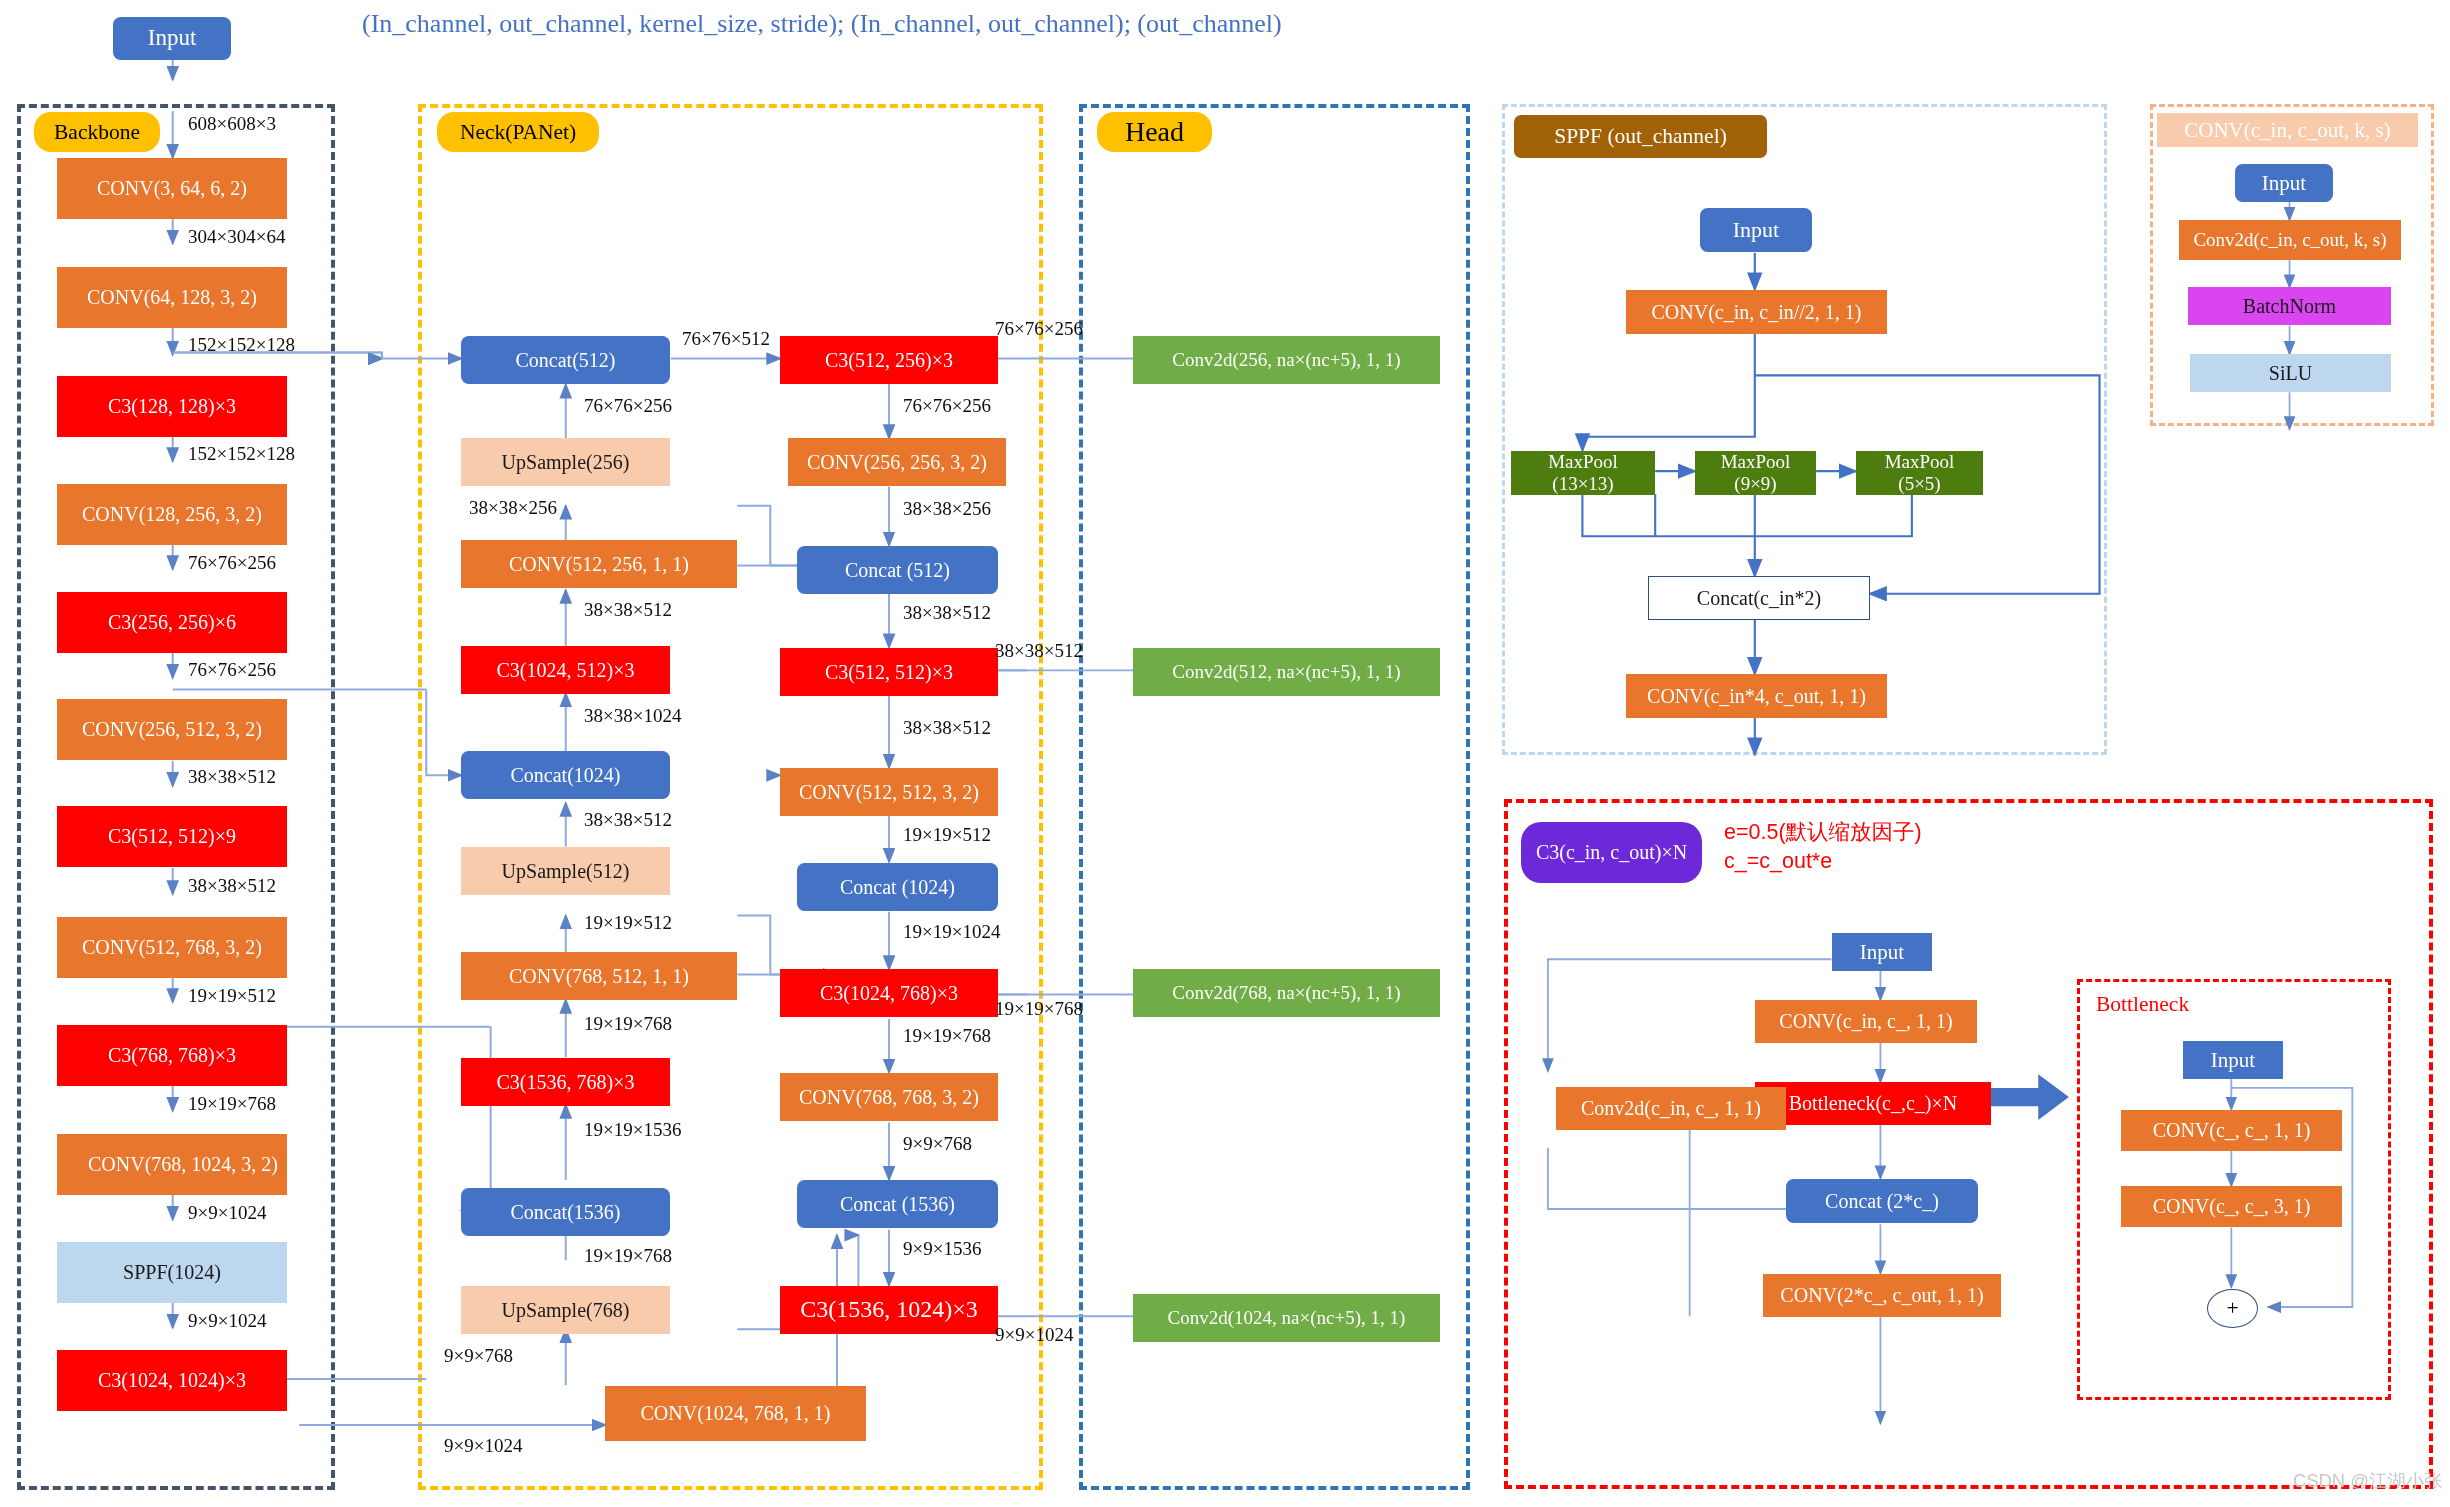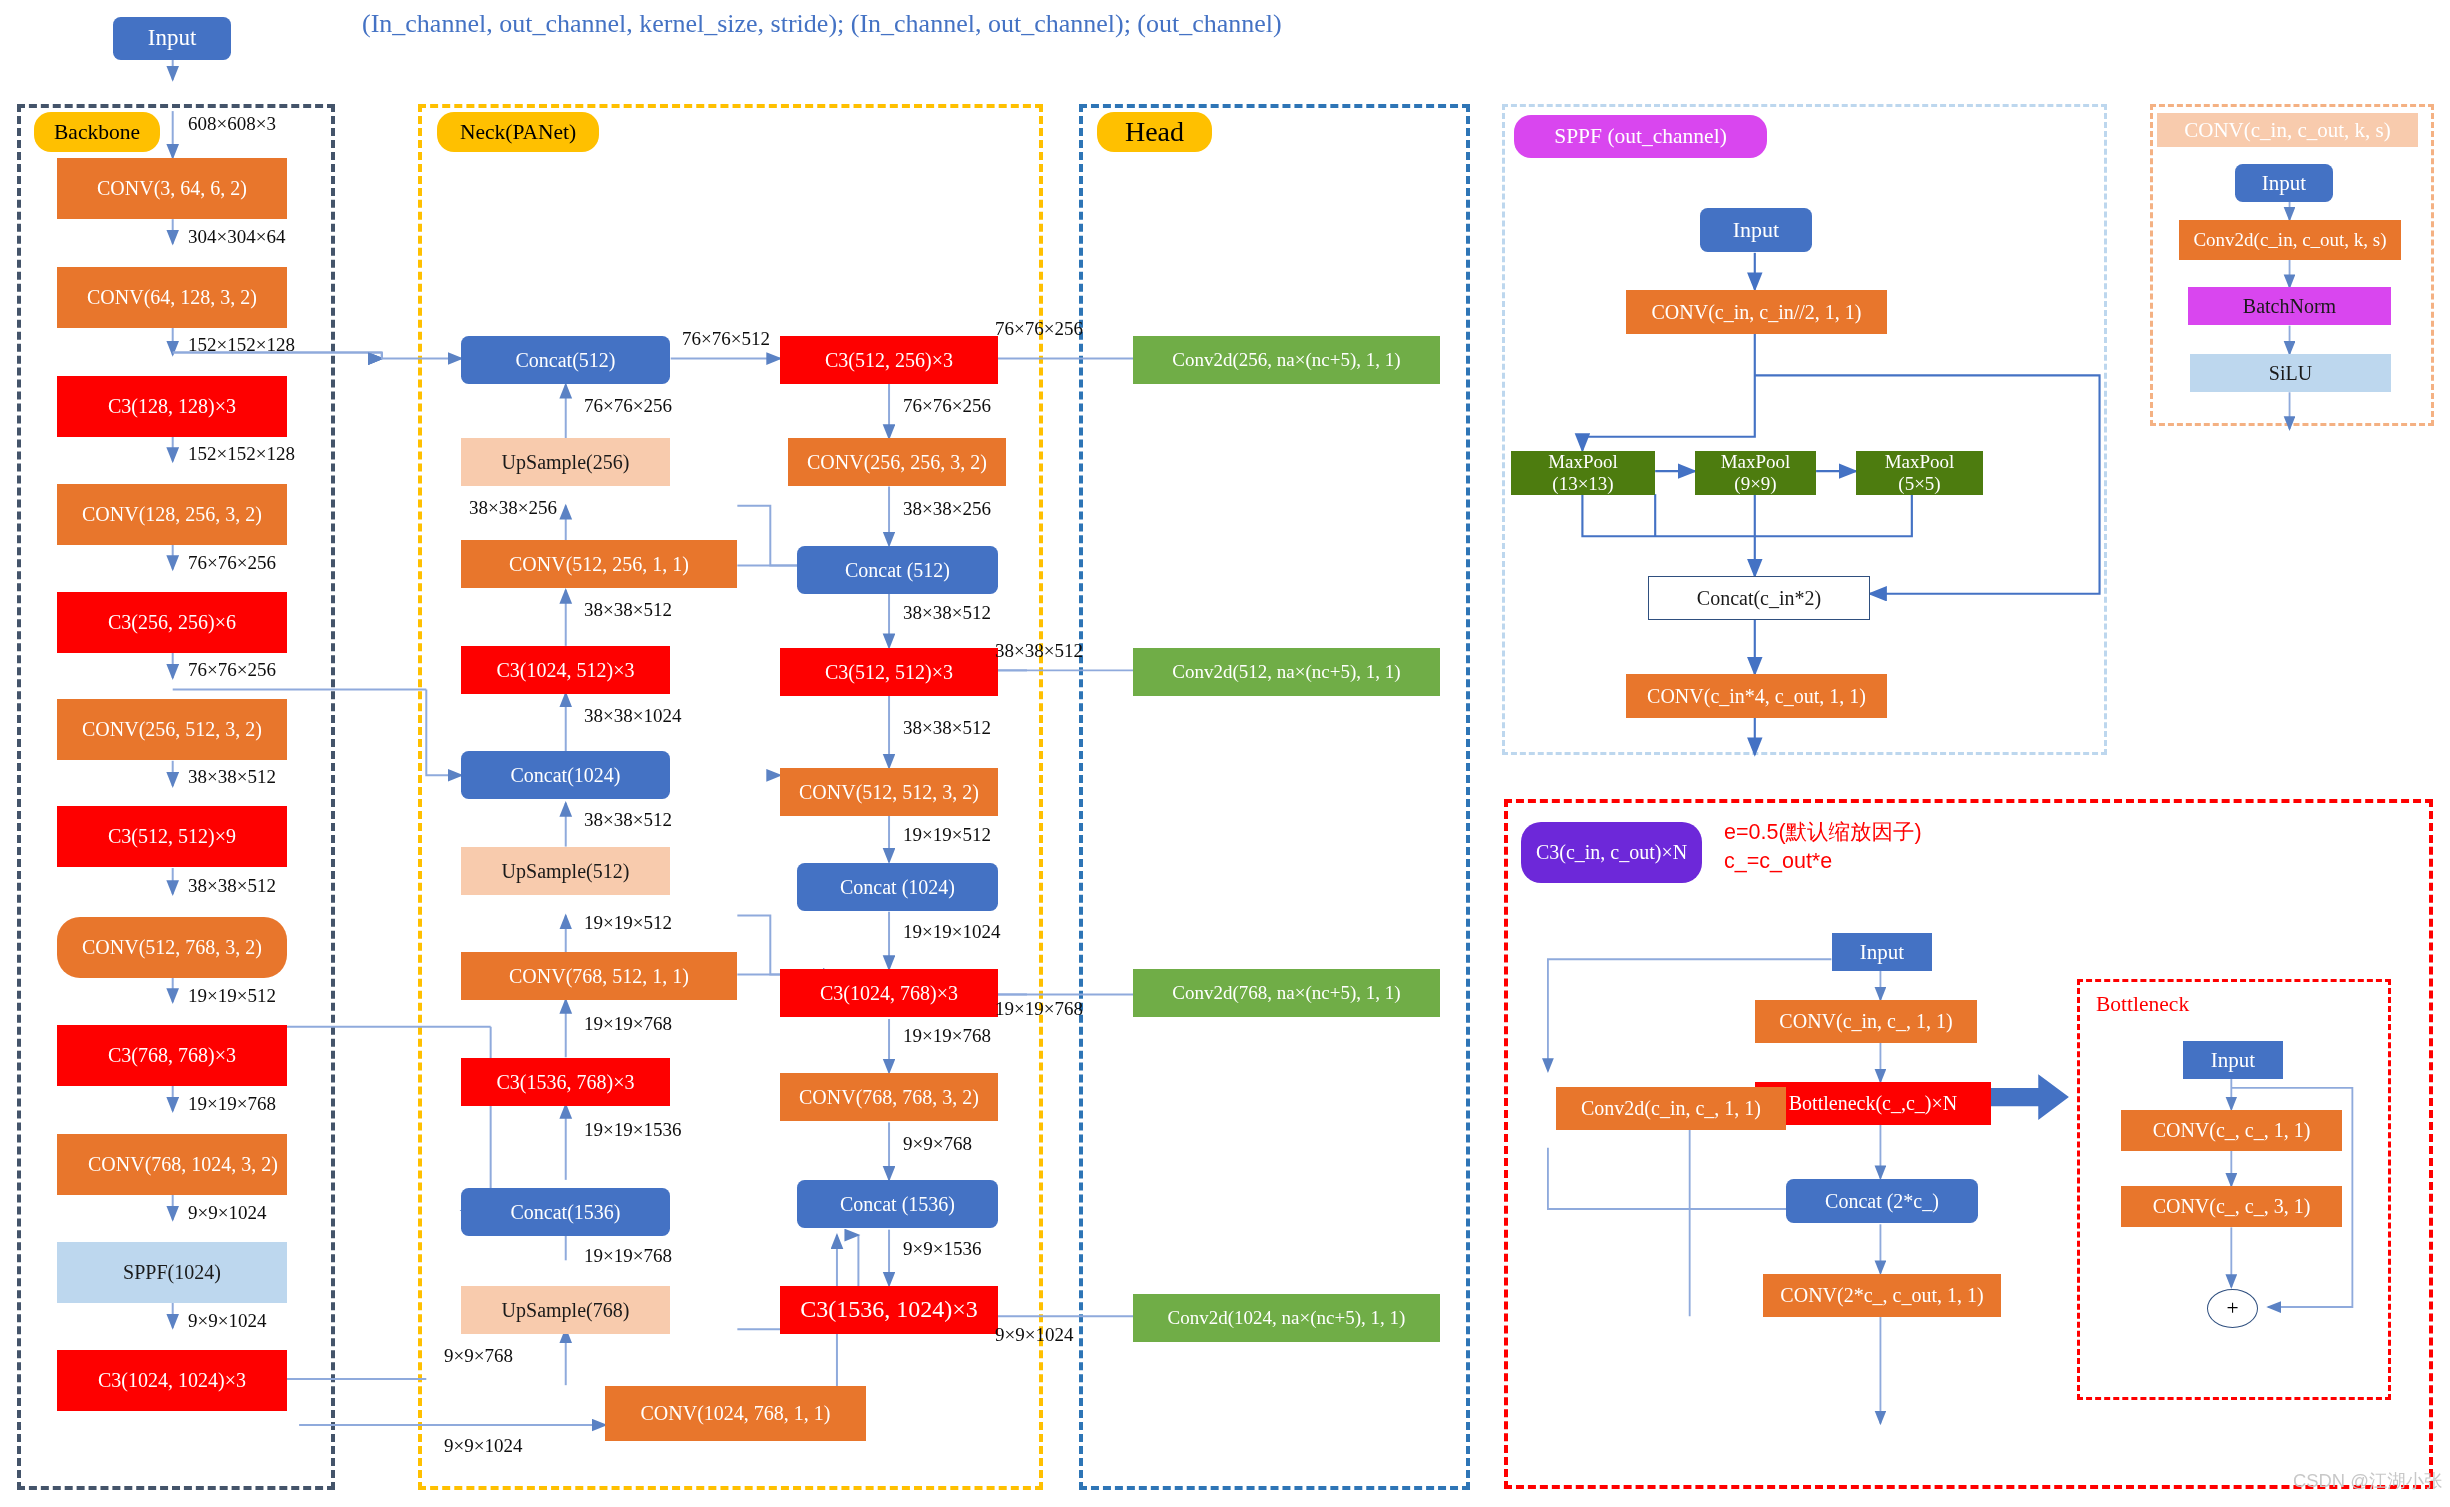--- a/index.html
+++ b/index.html
@@ -13,21 +13,21 @@
   .orange-lt{background:#F8CBAD;color:#1a1a1a;}
   .red{background:#FE0000;color:#fff;}
   .blue{background:#4472C4;color:#fff;border-radius:7.7px;}
   .blue-sq{background:#4472C4;color:#fff;}
   .green{background:#70AD47;color:#fff;}
   .lightblue{background:#BDD7EE;color:#1a1a1a;}
   .grey{background:#4d7c0f;color:#fff;}
   .grey-lt{background:#d946ef;color:#1a1a1a;}
   .white-box{background:#fff;color:#1a1a1a;border:0.8px solid #2F4F7F;}
   .yellow-pill{background:#FFC000;color:#000;border-radius:17px;}
-  .grey-pill{background:#d946ef;color:#fff;border-radius:17px;}
+  .grey-pill{background:#a16207;color:#fff;border-radius:7px;}
   .red-pill{background:#6d28d9;color:#fff;border-radius:20px;}
   .orange-pill-lt{background:#F8CBAD;color:#fff;}
 
   
   .lbl{position:absolute;color:#0d0d0d;white-space:nowrap;}
   .title{position:absolute;color:#4472C4;white-space:nowrap;}
   .note-red{position:absolute;color:#FF0000;white-space:nowrap;line-height:1.35;}
   .wm{position:absolute;color:#c8c8c8;white-space:nowrap;}
 
   
@@ -235,21 +235,21 @@
 
   <div class="node blue" style="left:113px;top:17px;width:118px;height:43px;font-size:23px;">Input</div>
 
   <div class="node orange" style="left:57px;top:158px;width:230px;height:61px;font-size:20px;">CONV(3, 64, 6, 2)</div>
   <div class="node orange" style="left:57px;top:267px;width:230px;height:61px;font-size:20px;">CONV(64, 128, 3, 2)</div>
   <div class="node red" style="left:57px;top:376px;width:230px;height:61px;font-size:20px;">C3(128, 128)×3</div>
   <div class="node orange" style="left:57px;top:484px;width:230px;height:61px;font-size:20px;">CONV(128, 256, 3, 2)</div>
   <div class="node red" style="left:57px;top:592px;width:230px;height:61px;font-size:20px;">C3(256, 256)×6</div>
   <div class="node orange" style="left:57px;top:699px;width:230px;height:61px;font-size:20px;">CONV(256, 512, 3, 2)</div>
   <div class="node red" style="left:57px;top:806px;width:230px;height:61px;font-size:20px;">C3(512, 512)×9</div>
-  <div class="node orange" style="left:57px;top:917px;width:230px;height:61px;font-size:20px;border-radius:23px;">CONV(512, 768, 3, 2)</div>
+  <div class="node orange" style="left:57px;top:917px;width:230px;height:61px;font-size:20px;">CONV(512, 768, 3, 2)</div>
   <div class="node red" style="left:57px;top:1025px;width:230px;height:61px;font-size:20px;">C3(768, 768)×3</div>
   <div class="node orange" style="left:57px;top:1134px;width:230px;height:61px;font-size:20px;padding-left:22px;">CONV(768, 1024, 3, 2)</div>
   <div class="node lightblue" style="left:57px;top:1242px;width:230px;height:61px;font-size:20px;">SPPF(1024)</div>
   <div class="node red" style="left:57px;top:1350px;width:230px;height:61px;font-size:20px;">C3(1024, 1024)×3</div>
 
   <div class="lbl" style="left:188px;top:113px;font-size:19px;">608×608×3</div>
   <div class="lbl" style="left:188px;top:226px;font-size:19px;">304×304×64</div>
   <div class="lbl" style="left:188px;top:334px;font-size:19px;">152×152×128</div>
   <div class="lbl" style="left:188px;top:443px;font-size:19px;">152×152×128</div>
   <div class="lbl" style="left:188px;top:552px;font-size:19px;">76×76×256</div>

